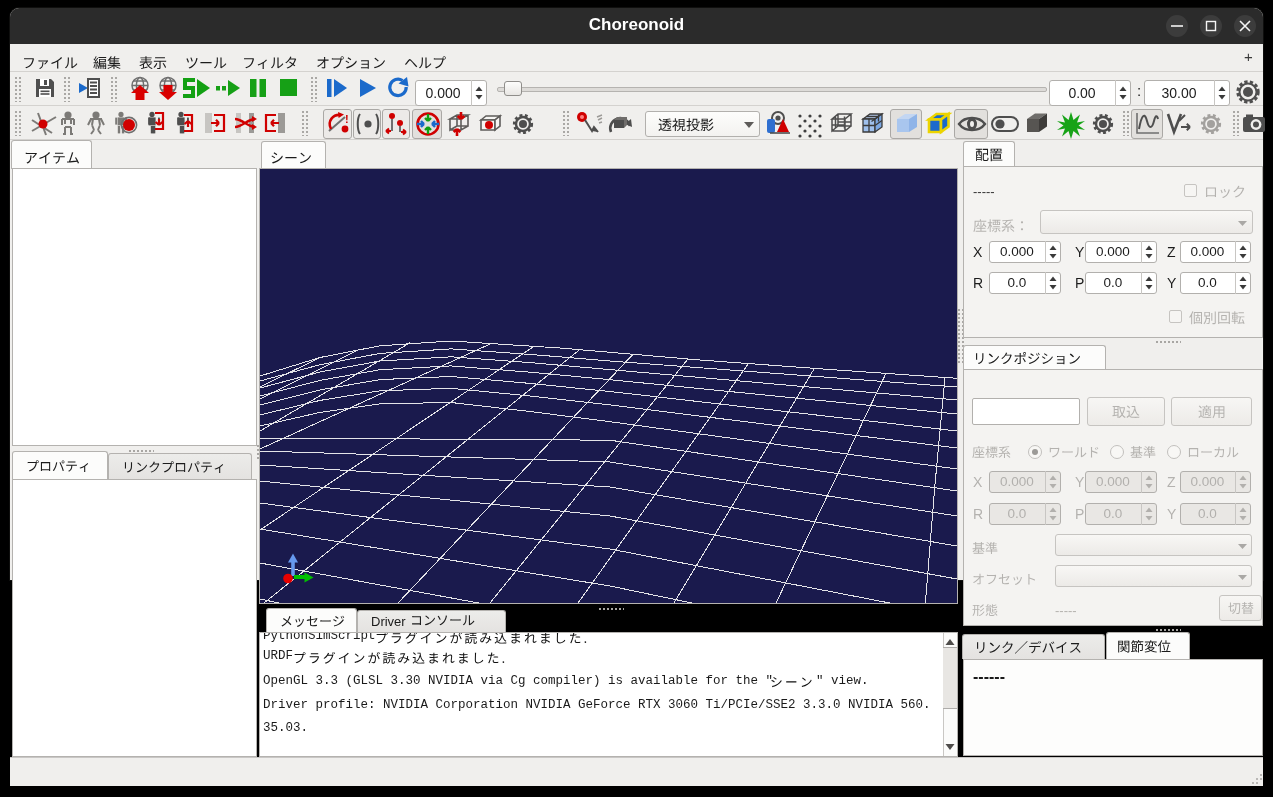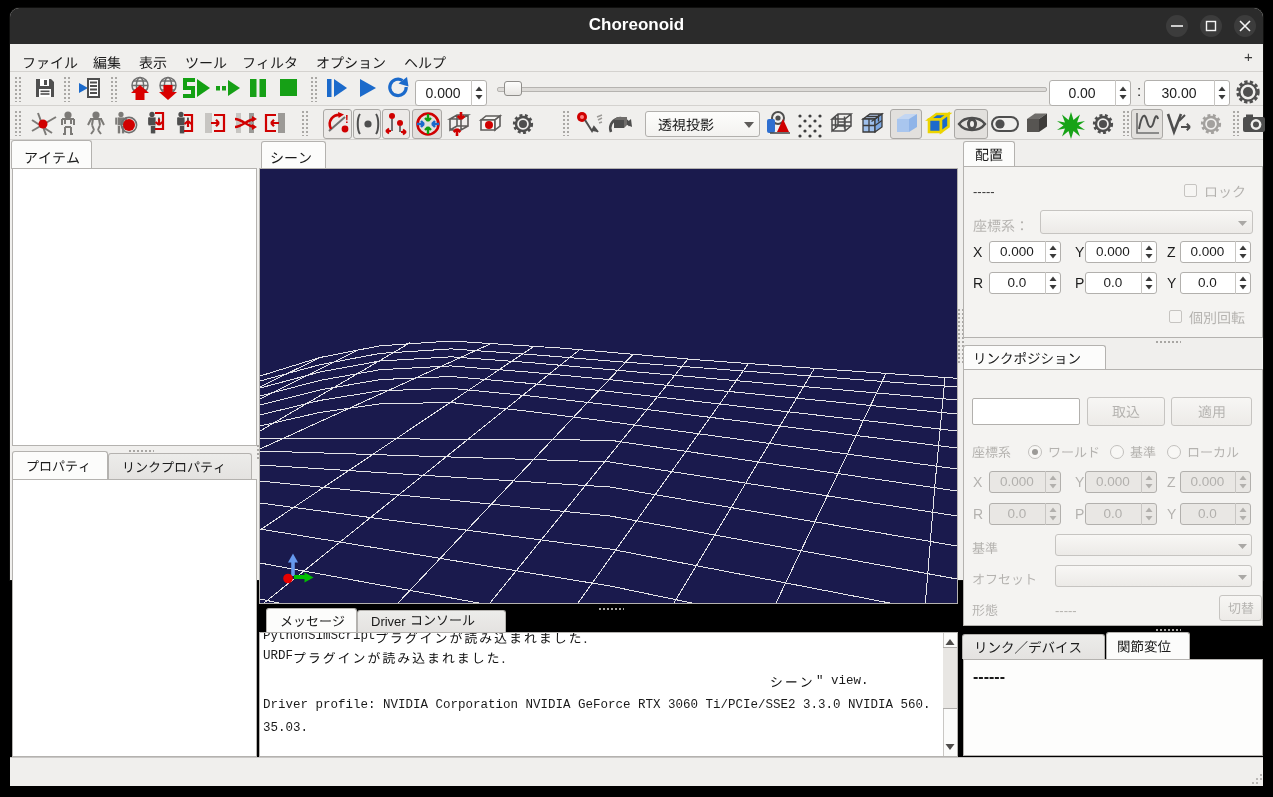--- a/index.html
+++ b/index.html
@@ -466,21 +466,21 @@
           <path transform="translate(8148 0)" d="M848 514 767 523C769 495 768 461 767 431C765 407 763 382 758 356C678 394 585 426 484 437C526 530 570 632 598 677C606 689 615 699 624 710L574 751C561 746 543 742 524 740C482 737 351 730 298 730C278 730 249 731 223 733L227 652C251 654 279 657 301 658C347 661 469 666 509 668C478 606 440 519 405 440C208 435 72 322 72 175C72 91 128 38 202 38C254 38 292 56 328 107C366 163 415 281 454 369C558 360 656 324 740 277C708 169 636 62 478 -5L544 -60C689 12 766 107 807 237C846 211 881 184 911 158L948 244C916 267 875 294 827 321C838 379 844 443 848 514ZM374 370C339 292 301 199 265 152C244 126 228 117 205 117C173 117 145 141 145 185C145 271 228 359 374 370Z"></path>
           <path transform="translate(9312 0)" d="M60 771C124 726 199 659 231 610L291 660C255 708 180 773 114 816ZM573 596C533 390 448 233 301 140C319 127 348 98 360 84C488 175 575 310 627 489C673 307 754 165 895 84C909 102 936 128 954 140C753 244 676 482 651 789H405V718H588C593 674 598 632 605 591ZM262 445H49V375H189V120C139 78 81 36 36 5L75 -72C129 -27 180 16 228 59C292 -20 382 -56 513 -61C624 -65 831 -63 940 -58C943 -35 956 1 965 18C846 10 622 7 513 12C397 16 309 51 262 124Z"></path>
           <path transform="translate(10477 0)" d="M500 178 501 111C501 42 452 24 395 24C296 24 256 59 256 105C256 151 308 188 403 188C436 188 469 185 500 178ZM185 473 186 398C258 390 368 384 436 384H493L497 248C470 252 442 254 413 254C269 254 182 192 182 101C182 5 260 -46 404 -46C534 -46 580 24 580 94L578 156C678 120 761 59 820 5L866 76C809 123 707 196 574 232L567 386C662 389 750 397 844 409L845 484C754 470 663 461 566 457V469V597C662 602 757 611 836 620L837 693C747 679 656 670 566 666L567 727C568 756 570 776 573 794H488C490 780 492 751 492 734V663H446C379 663 255 673 190 685L191 611C254 604 377 594 447 594H491V469V454H437C371 454 257 461 185 473Z"></path>
           <path transform="translate(11641 0)" d="M293 720 288 625C236 616 177 610 144 608C120 607 101 606 79 607L87 525L283 552L276 453C226 375 110 219 54 149L105 80C153 148 219 243 268 316L267 277C265 168 265 117 264 21C264 5 263 -20 261 -38H348C346 -20 344 5 343 23C338 112 339 173 339 264C339 300 340 340 342 382C434 480 555 574 636 574C687 574 717 550 717 492C717 394 679 230 679 119C679 36 724 -7 790 -7C858 -7 921 23 974 76L961 162C910 108 858 79 810 79C774 79 758 107 758 140C758 242 795 414 795 514C795 595 749 648 656 648C555 648 426 551 348 479L353 537C368 562 385 589 398 607L369 642L363 640C370 710 378 766 383 791L289 794C293 769 293 742 293 720Z"></path>
           <path transform="translate(12805 0)" d="M500 178 501 111C501 42 452 24 395 24C296 24 256 59 256 105C256 151 308 188 403 188C436 188 469 185 500 178ZM185 473 186 398C258 390 368 384 436 384H493L497 248C470 252 442 254 413 254C269 254 182 192 182 101C182 5 260 -46 404 -46C534 -46 580 24 580 94L578 156C678 120 761 59 820 5L866 76C809 123 707 196 574 232L567 386C662 389 750 397 844 409L845 484C754 470 663 461 566 457V469V597C662 602 757 611 836 620L837 693C747 679 656 670 566 666L567 727C568 756 570 776 573 794H488C490 780 492 751 492 734V663H446C379 663 255 673 190 685L191 611C254 604 377 594 447 594H491V469V454H437C371 454 257 461 185 473Z"></path>
           <path transform="translate(13969 0)" d="M340 779 239 780C245 751 247 715 247 678C247 573 237 320 237 172C237 9 336 -51 480 -51C700 -51 829 75 898 170L841 238C769 134 666 31 483 31C388 31 319 70 319 180C319 329 326 565 331 678C332 711 335 746 340 779Z"></path>
           <path transform="translate(15133 0)" d="M537 482V408C599 415 660 418 723 418C781 418 840 413 891 406L893 482C839 488 779 491 720 491C656 491 590 487 537 482ZM558 239 483 246C475 204 468 167 468 128C468 29 554 -19 712 -19C785 -19 851 -13 905 -5L908 76C847 63 778 56 713 56C570 56 544 102 544 149C544 175 549 206 558 239ZM221 620C185 620 149 621 101 627L104 549C140 547 176 545 220 545C248 545 279 546 312 548C304 512 295 474 286 441C249 300 178 97 118 -6L206 -36C258 74 326 280 362 422C374 466 385 512 394 556C464 564 537 575 602 590V669C541 653 475 641 410 633L425 707C429 727 437 765 443 787L347 795C349 774 348 740 344 712C341 692 336 660 329 625C290 622 254 620 221 620Z"></path>
           <path transform="translate(16297 0)" d="M139 -13C175 -13 205 15 205 56C205 98 175 126 139 126C102 126 73 98 73 56C73 15 102 -13 139 -13Z"></path>
         </g>
       </svg>
-    </div><svg style="position:absolute;left:759.6px;top:666.2px;overflow:visible" width="45" height="18">
+    </div><div class="txt mono" style="left:253px;top:665.5px;font-size:12.5px">OpenGL 3.3 (GLSL 3.30 NVIDIA via Cg compiler) is available for the "</div><svg style="position:absolute;left:759.6px;top:666.2px;overflow:visible" width="45" height="18">
       <g fill="#111" transform="translate(0 12.8) scale(0.012800 -0.012800)">
         <path transform="translate(0 0)" d="M301 768 256 701C315 667 423 595 471 559L518 627C475 659 360 735 301 768ZM151 53 197 -28C290 -9 428 38 529 96C688 190 827 319 913 454L865 536C784 395 652 265 486 170C385 112 261 72 151 53ZM150 543 106 475C166 444 275 374 324 338L370 408C326 440 209 511 150 543Z"></path>
         <path transform="translate(1164 0)" d="M102 433V335C133 338 186 340 241 340C316 340 715 340 790 340C835 340 877 336 897 335V433C875 431 839 428 789 428C715 428 315 428 241 428C185 428 132 431 102 433Z"></path>
         <path transform="translate(2328 0)" d="M227 733 170 672C244 622 369 515 419 463L482 526C426 582 298 686 227 733ZM141 63 194 -19C360 12 487 73 587 136C738 231 855 367 923 492L875 577C817 454 695 306 541 209C446 150 316 89 141 63Z"></path>
       </g>
     </svg><div class="txt mono" style="left:806px;top:665.5px;font-size:12.5px">" view.</div><div class="txt mono" style="left:253px;top:689.5px;font-size:12.5px">Driver profile: NVIDIA Corporation NVIDIA GeForce RTX 3060 Ti/PCIe/SSE2 3.3.0 NVIDIA 560.</div><div class="txt mono" style="left:253px;top:712.5px;font-size:12.5px">35.03.</div><div class="abs" style="left:932.5px;top:625px;width:14.5px;height:122.5px;background:#fbfbfa;border-left:1px solid #c9c7c4"></div><svg class="abs" style="left:933px;top:625px" width="14" height="123">
       <path d="M7 6 l4.5 6 h-9z" fill="#4e4c4a"></path>
       <rect x="0" y="14" width="14" height="62" fill="#e8e6e3"></rect>
       <path d="M0 14.5 h14 M0 75.5 h14" stroke="#aeacaa" stroke-width="1"></path>
       <path d="M7 117 l4.5 -6 h-9z" fill="#4e4c4a"></path>

